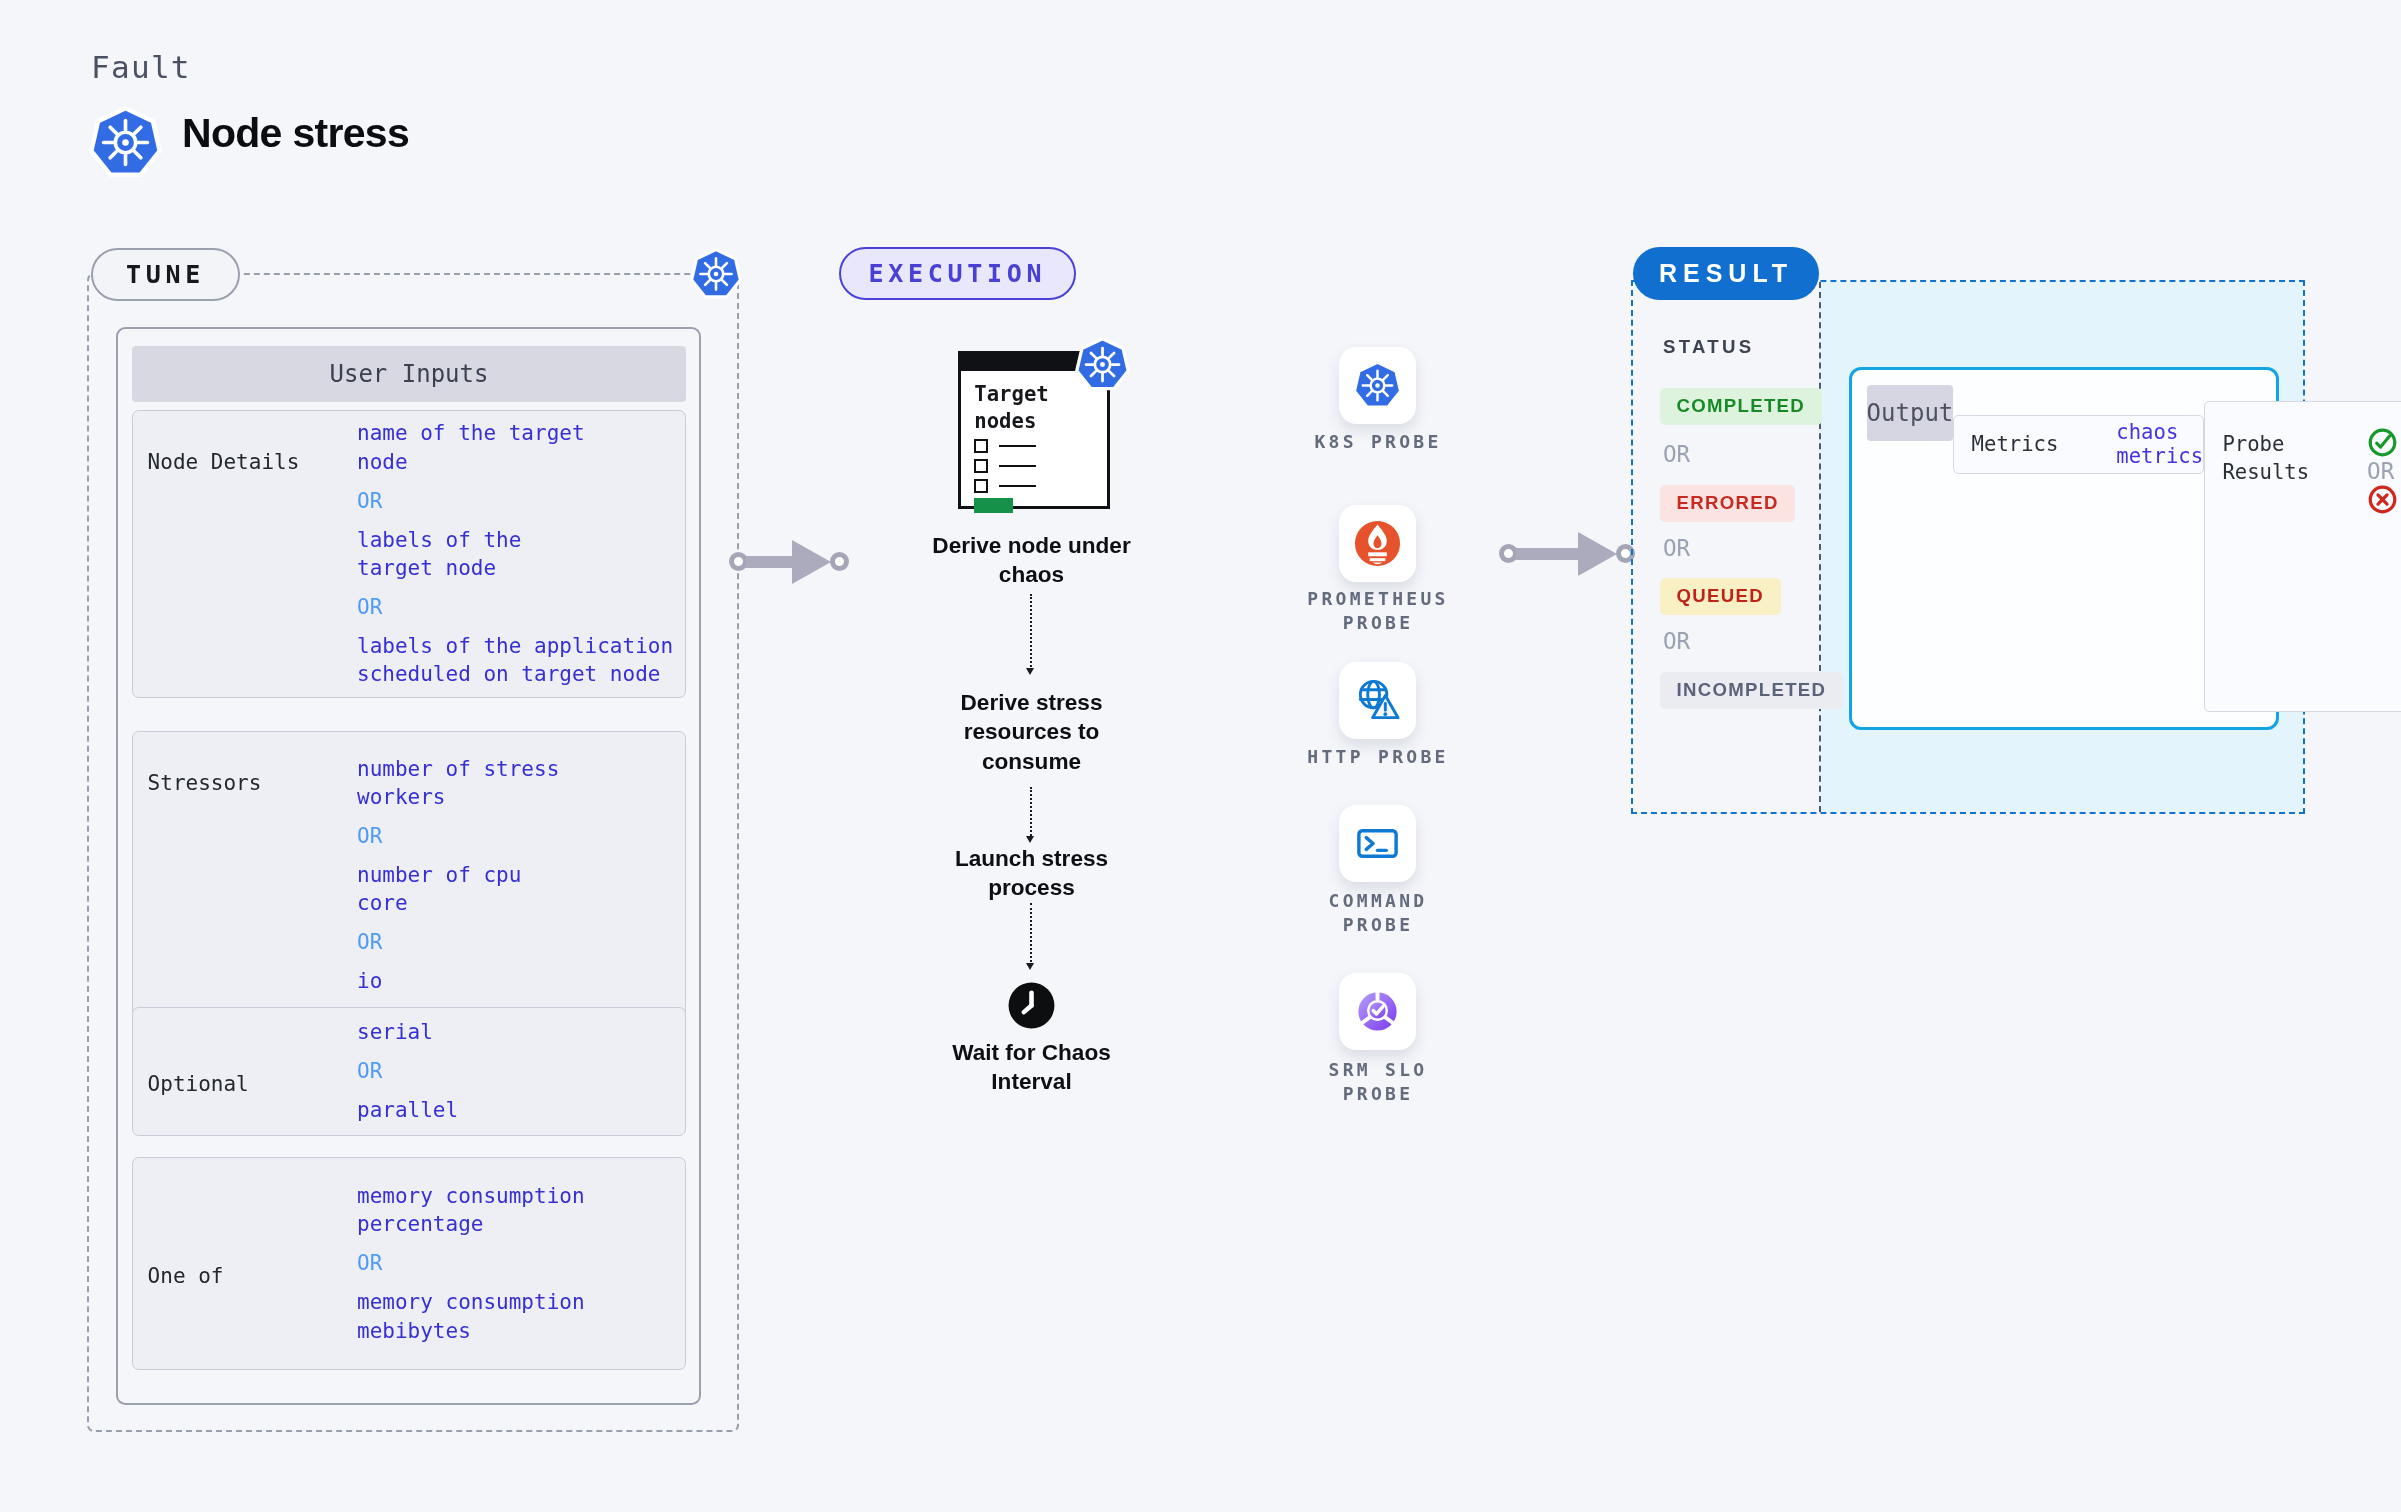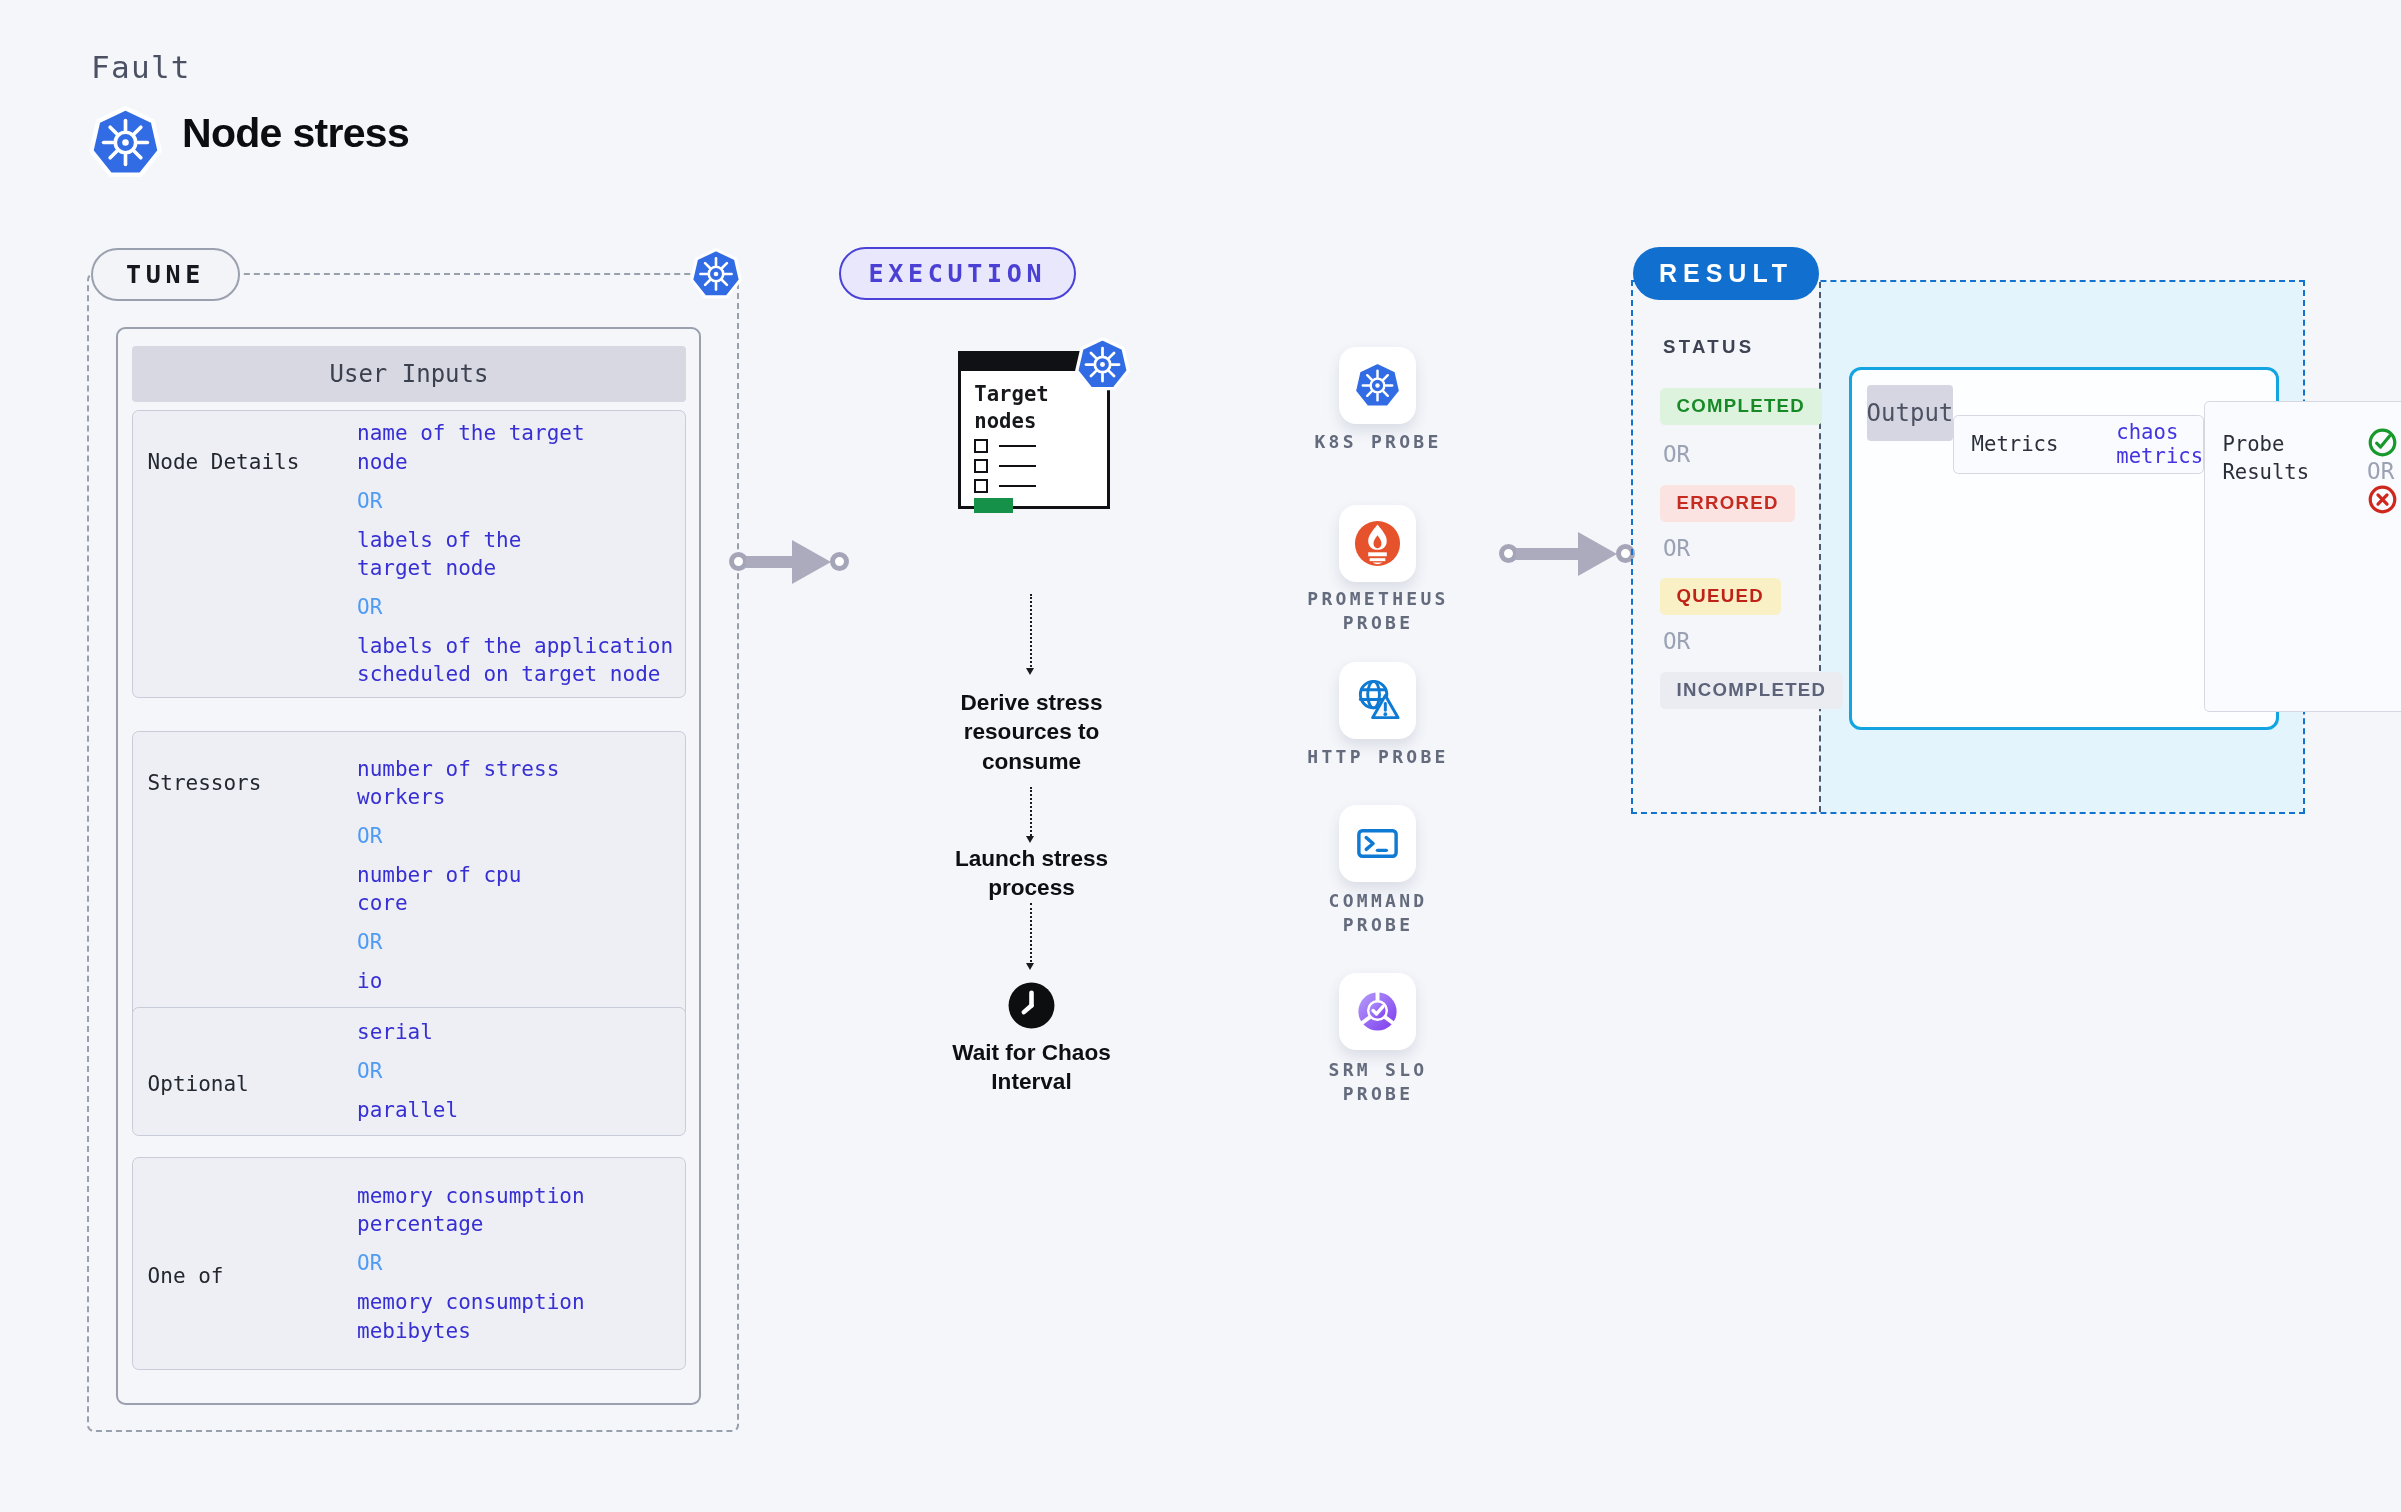--- a/index.html
+++ b/index.html
@@ -217,20 +217,22 @@
     <div class="abs chk-row" style="top:125px;">
       <div class="chk-box"></div>
         <div class="chk-line"></div>
     </div>
     <div class="abs green-bar" style="top:144px;"></div>
     <svg class="abs card-k8s" viewBox="0 0 100 100">
         <use href="#k8s"></use>
       </svg>
   </div>
 
+  <div class="abs flow-step sans pre" style="top:531px;">Derive node under
+chaos</div>
   <div class="abs dot-arrow" style="left:1030px;top:594px;height:77px;"></div>
   <div class="abs flow-step sans pre" style="top:688px;">Derive stress
 resources to
 consume</div>
   <div class="abs dot-arrow" style="left:1030px;top:787px;height:52px;"></div>
   <div class="abs flow-step sans pre" style="top:844px;">Launch stress
 process</div>
   <div class="abs dot-arrow" style="left:1030px;top:903px;height:63px;"></div>
   <svg class="abs clock-wrap" viewBox="0 0 100 100">
     <circle cx="50" cy="50" r="45" fill="#0d0e10"></circle>

